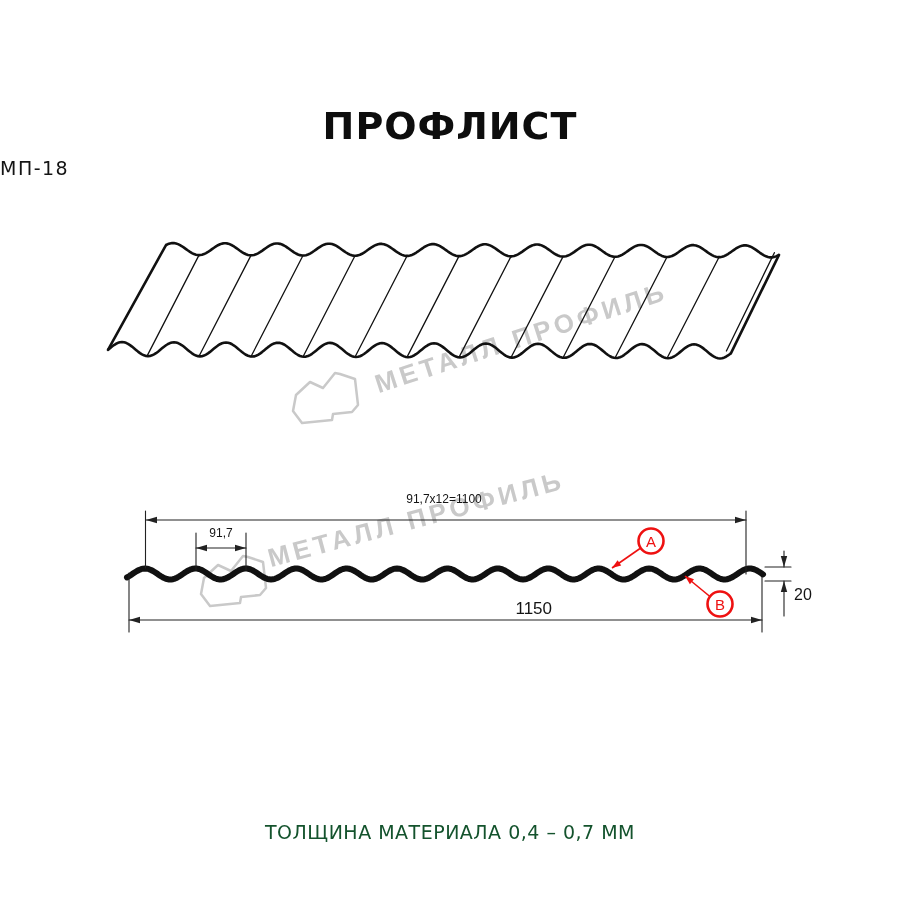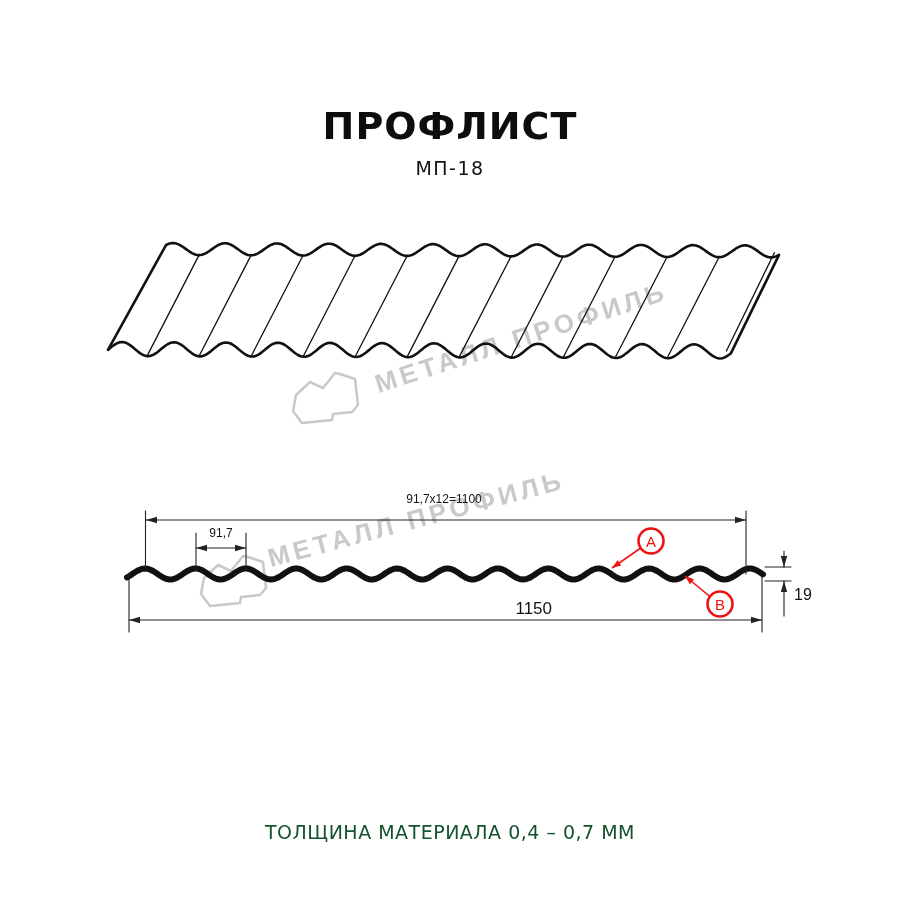--- a/index.html
+++ b/index.html
@@ -6,21 +6,21 @@
   .canvas{
     position:relative;width:900px;height:900px;background:#ffffff;overflow:hidden;
     font-family:"Liberation Sans",sans-serif;color:#111;margin-top:28px;
   }
   .title{
     position:absolute;left:0;top:76px;width:900px;text-align:center;
     font-family:"DejaVu Sans",sans-serif;font-weight:800;font-size:38px;
     letter-spacing:1px;color:#0d0d0d;z-index:3;
   }
   .subtitle{
-    position:absolute;left:0;top:129px;width:900px;text-align:center;
+    position:absolute;left:0;top:129px;width:900px;text-align:left;
     font-family:"DejaVu Sans",sans-serif;font-weight:500;font-size:19px;
     letter-spacing:1.5px;color:#141414;z-index:3;
   }
   .footer-note{
     position:absolute;left:0;top:793px;width:900px;text-align:center;
     font-family:"DejaVu Sans",sans-serif;font-weight:500;font-size:19px;
     letter-spacing:.5px;color:#14532d;z-index:3;
   }
   .wm-text{
     position:absolute;height:28px;line-height:28px;white-space:nowrap;
@@ -118,19 +118,19 @@
         <polygon points="612.0,540.0 621.2,537.5 617.6,532.2" fill="#ee1111"></polygon>
         <circle cx="720" cy="576" r="12.5" fill="none" stroke="#ee1111" stroke-width="2.6"></circle>
         <line x1="710.5" y1="569" x2="685" y2="548" stroke="#ee1111" stroke-width="1.6"></line>
         <polygon points="685.0,548.0 689.9,556.2 694.0,551.3" fill="#ee1111"></polygon>
       </g>
   </svg>
 
   <div class="dim-label dim-top">91,7x12=1100</div>
   <div class="dim-label dim-pitch">91,7</div>
   <div class="dim-label dim-width">1150</div>
-  <div class="dim-label dim-height">19</div>
+  <div class="dim-label dim-height">20</div>
 
   <div class="callout-letter a">A</div>
   <div class="callout-letter b">B</div>
 
   <div class="footer-note">ТОЛЩИНА МАТЕРИАЛА 0,4 – 0,7 ММ</div>
 </div>
 
 </body></html>

